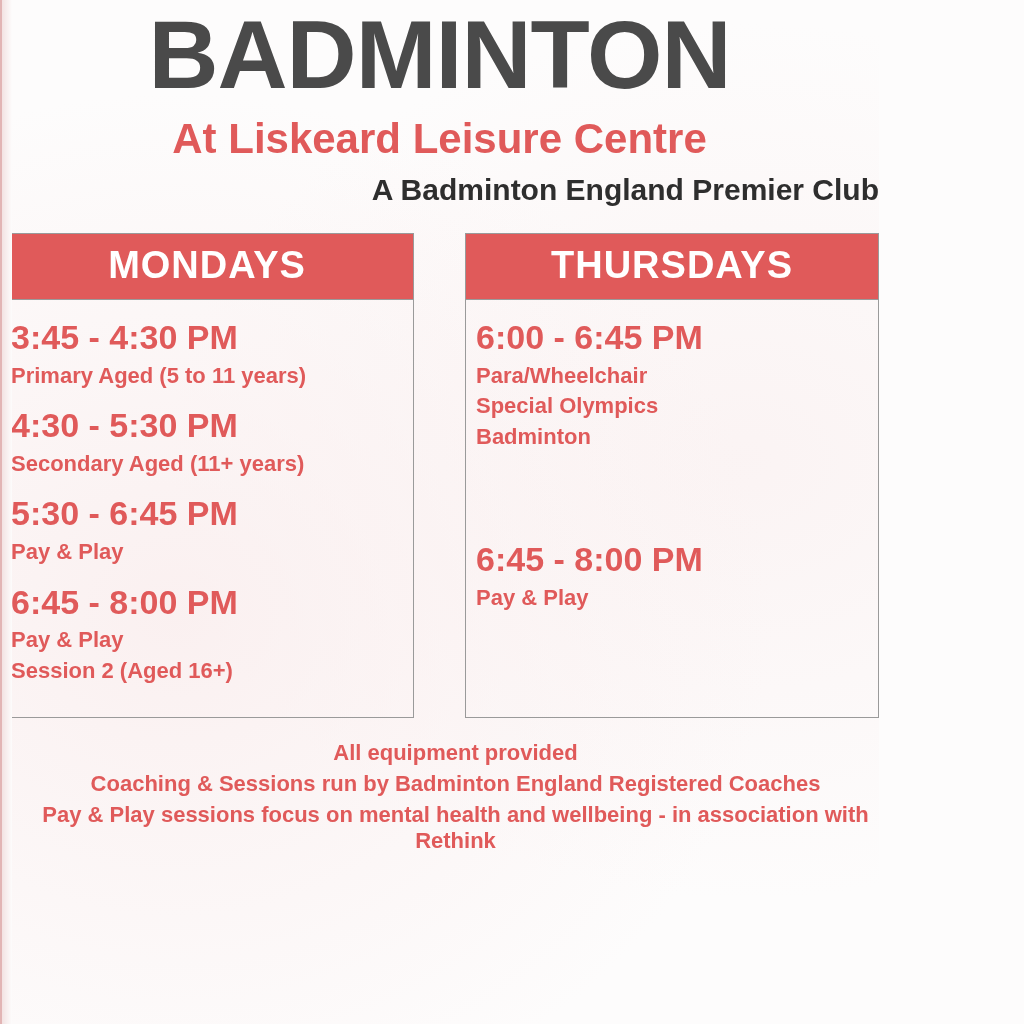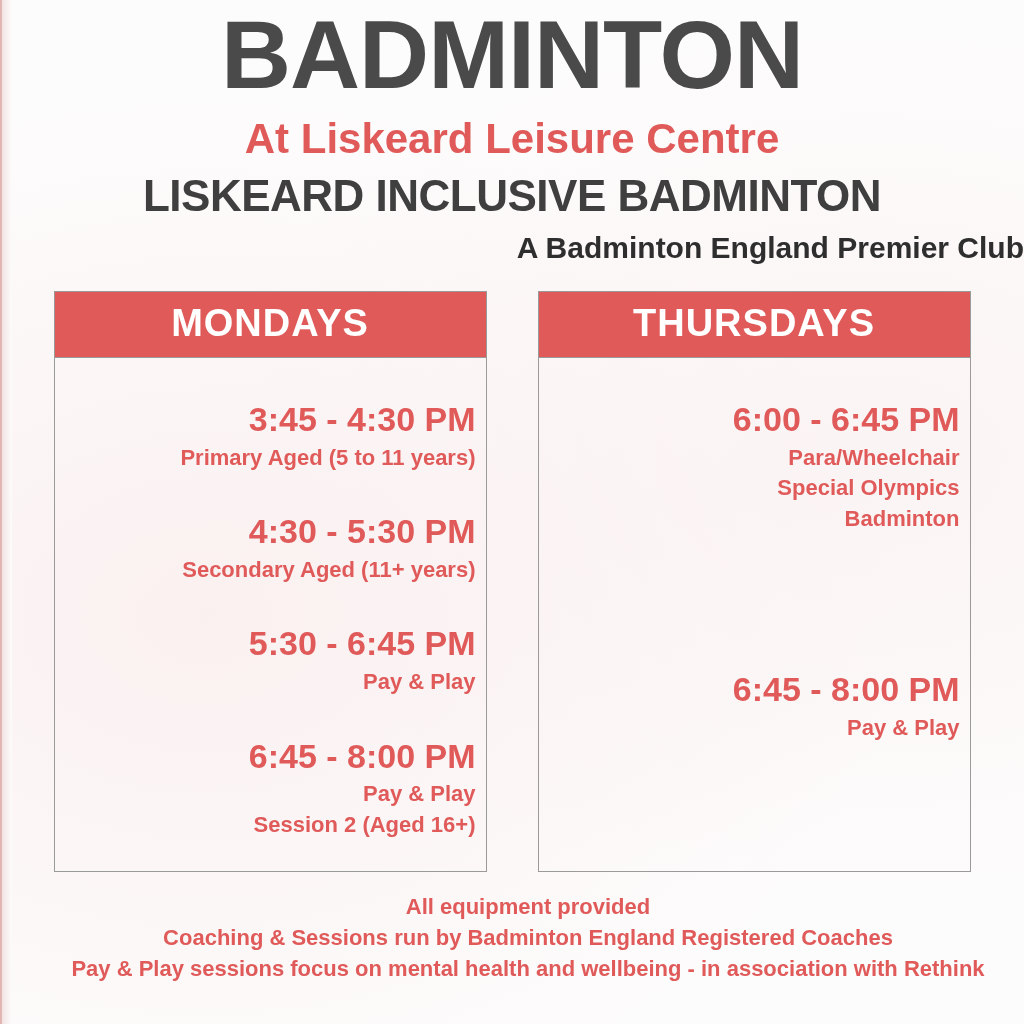--- a/index.html
+++ b/index.html
@@ -9,21 +9,21 @@
   body {
     width: 1024px;
     height: 1024px;
     background: #fdfcfc;
     font-family: "Liberation Sans", sans-serif;
     overflow: hidden;
     position: relative;
   }
   .poster {
     position: relative;
-    width: 1024px;
+    width: 879px;
     height: 1024px;
     box-sizing: border-box;
     background:
       radial-gradient(ellipse at 20% 60%, rgba(250,238,238,0.85) 0%, rgba(253,252,252,0) 60%),
       radial-gradient(ellipse at 85% 45%, rgba(250,240,240,0.7) 0%, rgba(253,252,252,0) 55%),
       #fdfcfc;
   }
   .left-edge {
     position: absolute;
     left: 0;
@@ -90,23 +90,22 @@
     padding: 10px 0 12px 0;
     border-bottom: 1px solid #9a9a9a;
   }
   .col-body {
     padding: 16px 10px 18px 10px;
     flex: 1;
     display: flex;
     flex-direction: column;
   }
   .session {
-    text-align: right;
+    text-align: left;
     margin-bottom: 14px;
-    margin-top: 24px;
   }
   .session-time {
     font-size: 34px;
     font-weight: bold;
     color: #e05a5a;
     line-height: 1.25;
   }
   .session-desc {
     font-size: 22px;
     font-weight: bold;
@@ -128,21 +127,20 @@
   .footer-line-3 { font-size: 22px; margin-top: 5px; }
 </style>
 </head>
 <body>
 
 <div class="poster">
   <div class="left-edge"></div>
 
   <div class="title">BADMINTON</div>
   <div class="subtitle-red">At Liskeard Leisure Centre</div>
-  <div class="subtitle-dark">LISKEARD INCLUSIVE BADMINTON</div>
   <div class="subtitle-small">A Badminton England Premier Club</div>
 
   <div class="columns">
 
     <div class="col">
       <div class="col-header">MONDAYS</div>
       <div class="col-body">
 
         <div class="session">
           <div class="session-time">3:45 - 4:30 PM</div>

